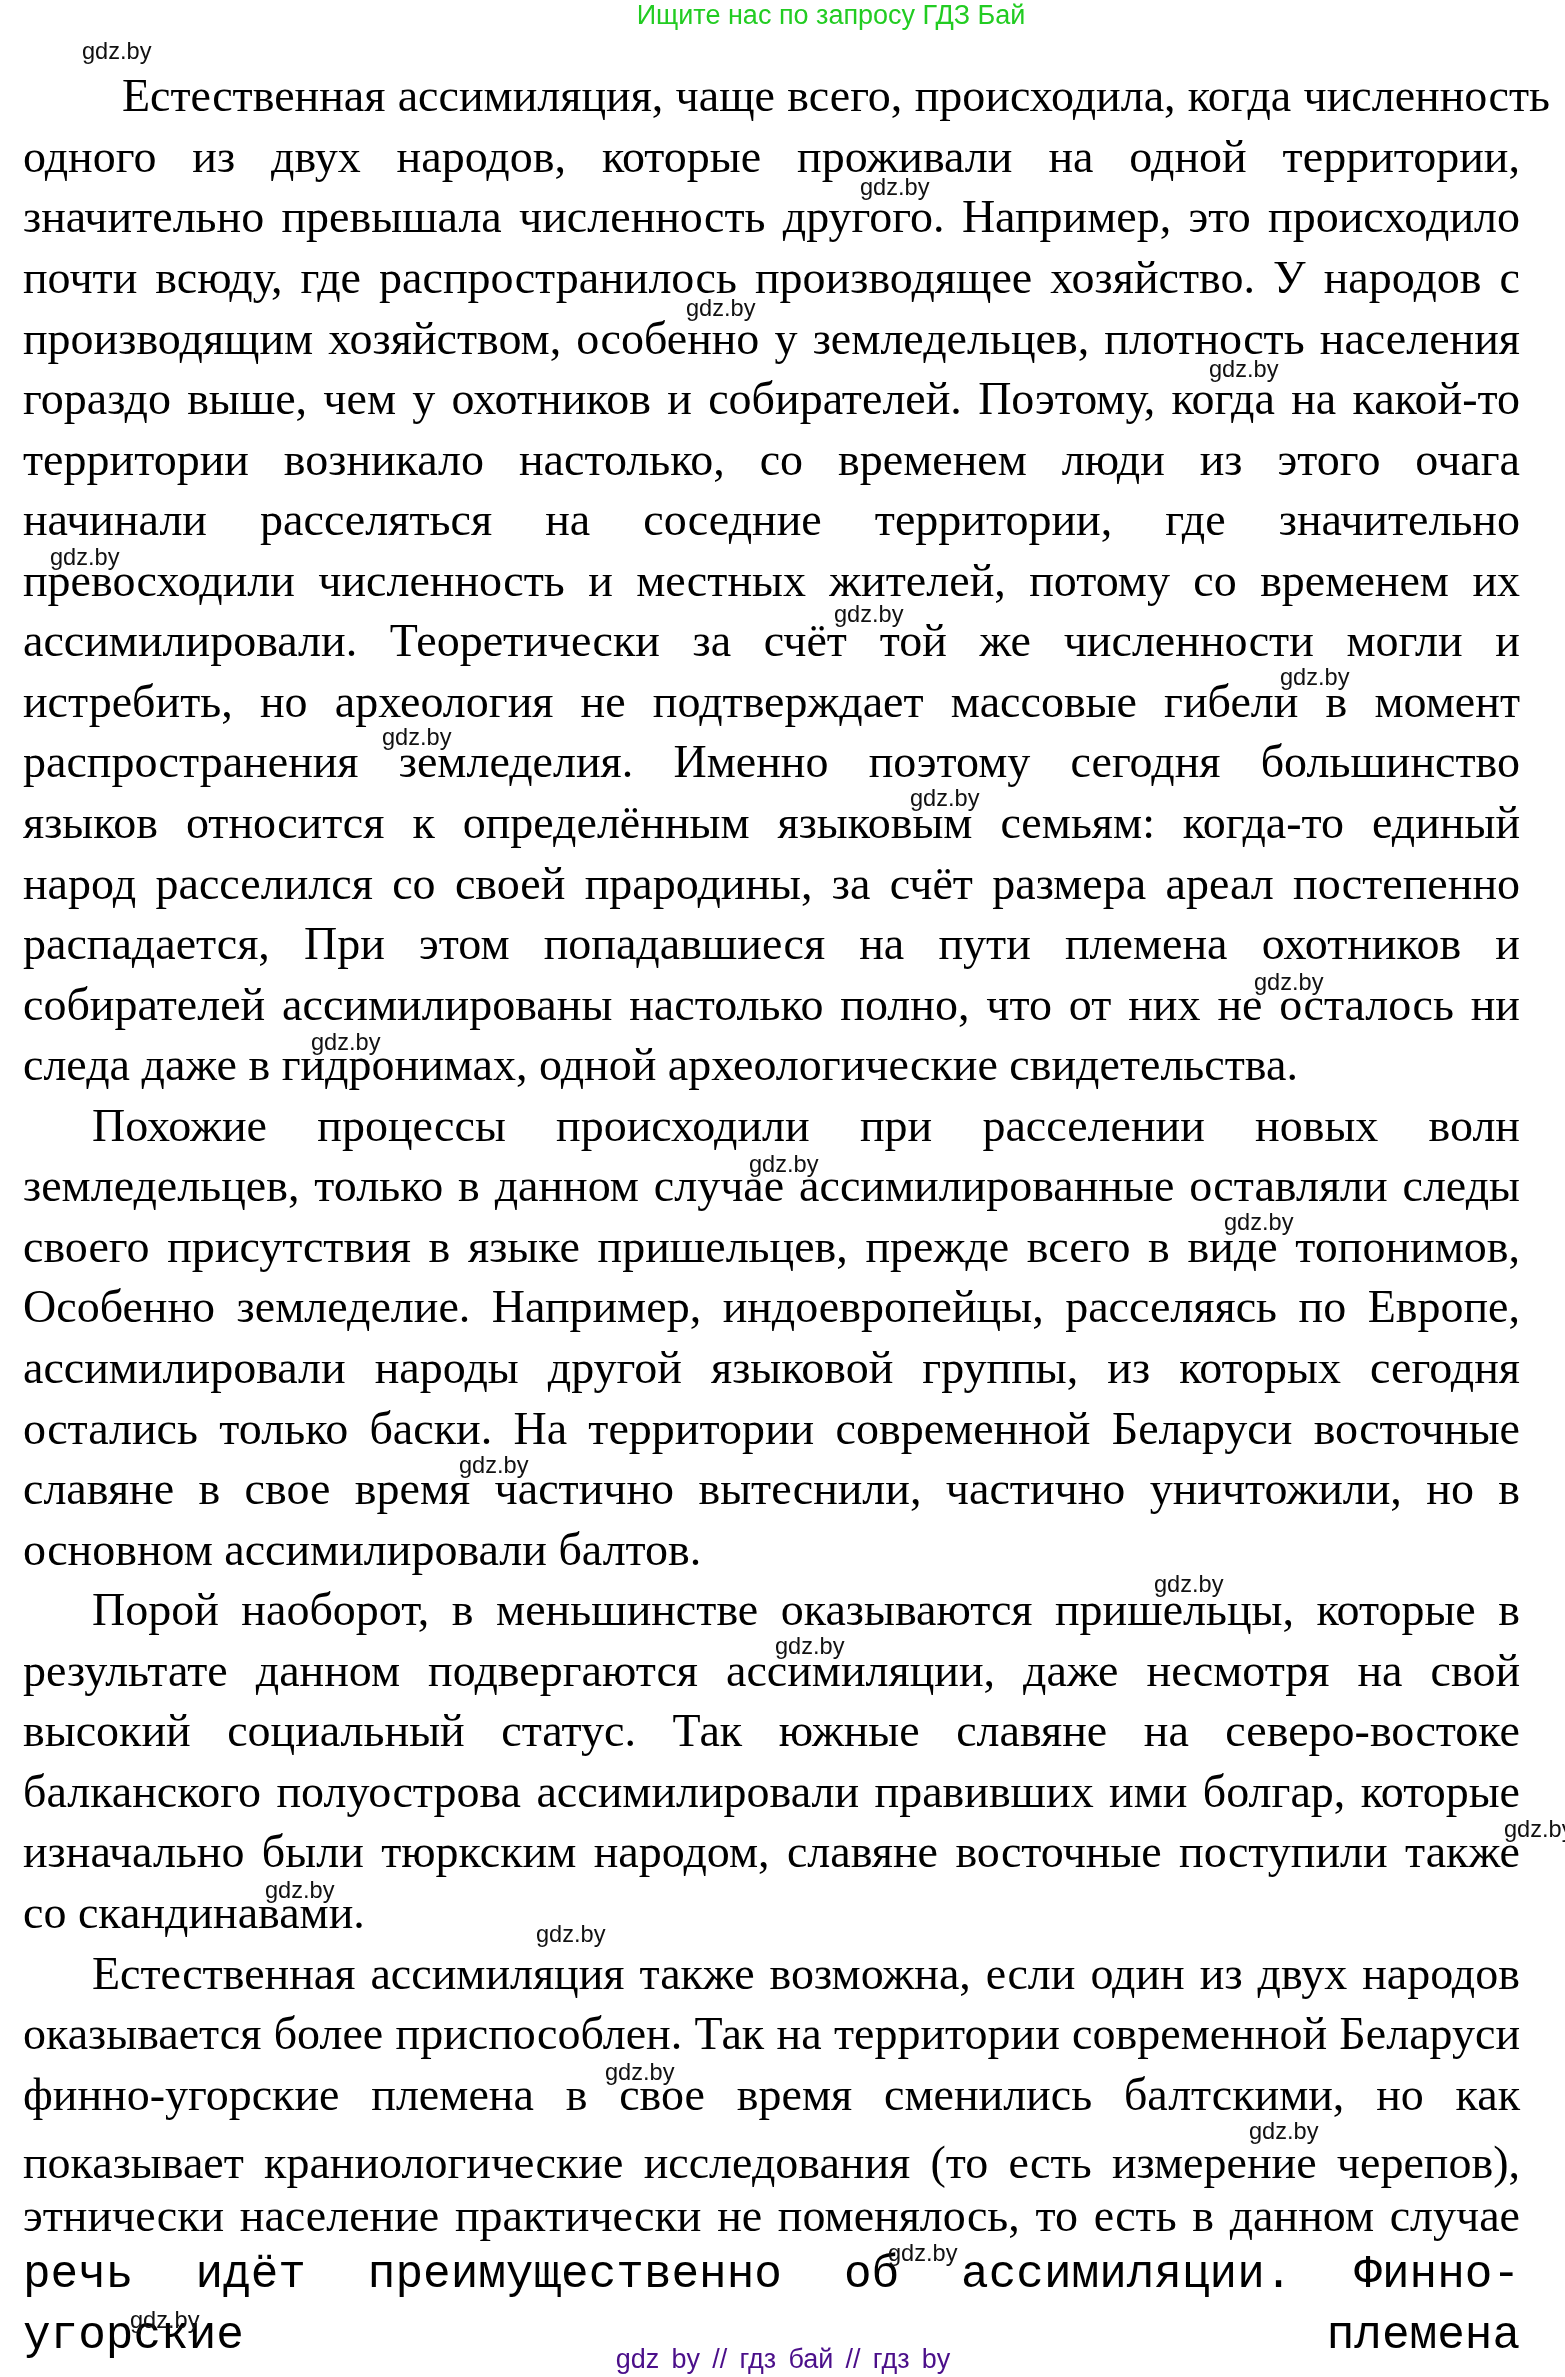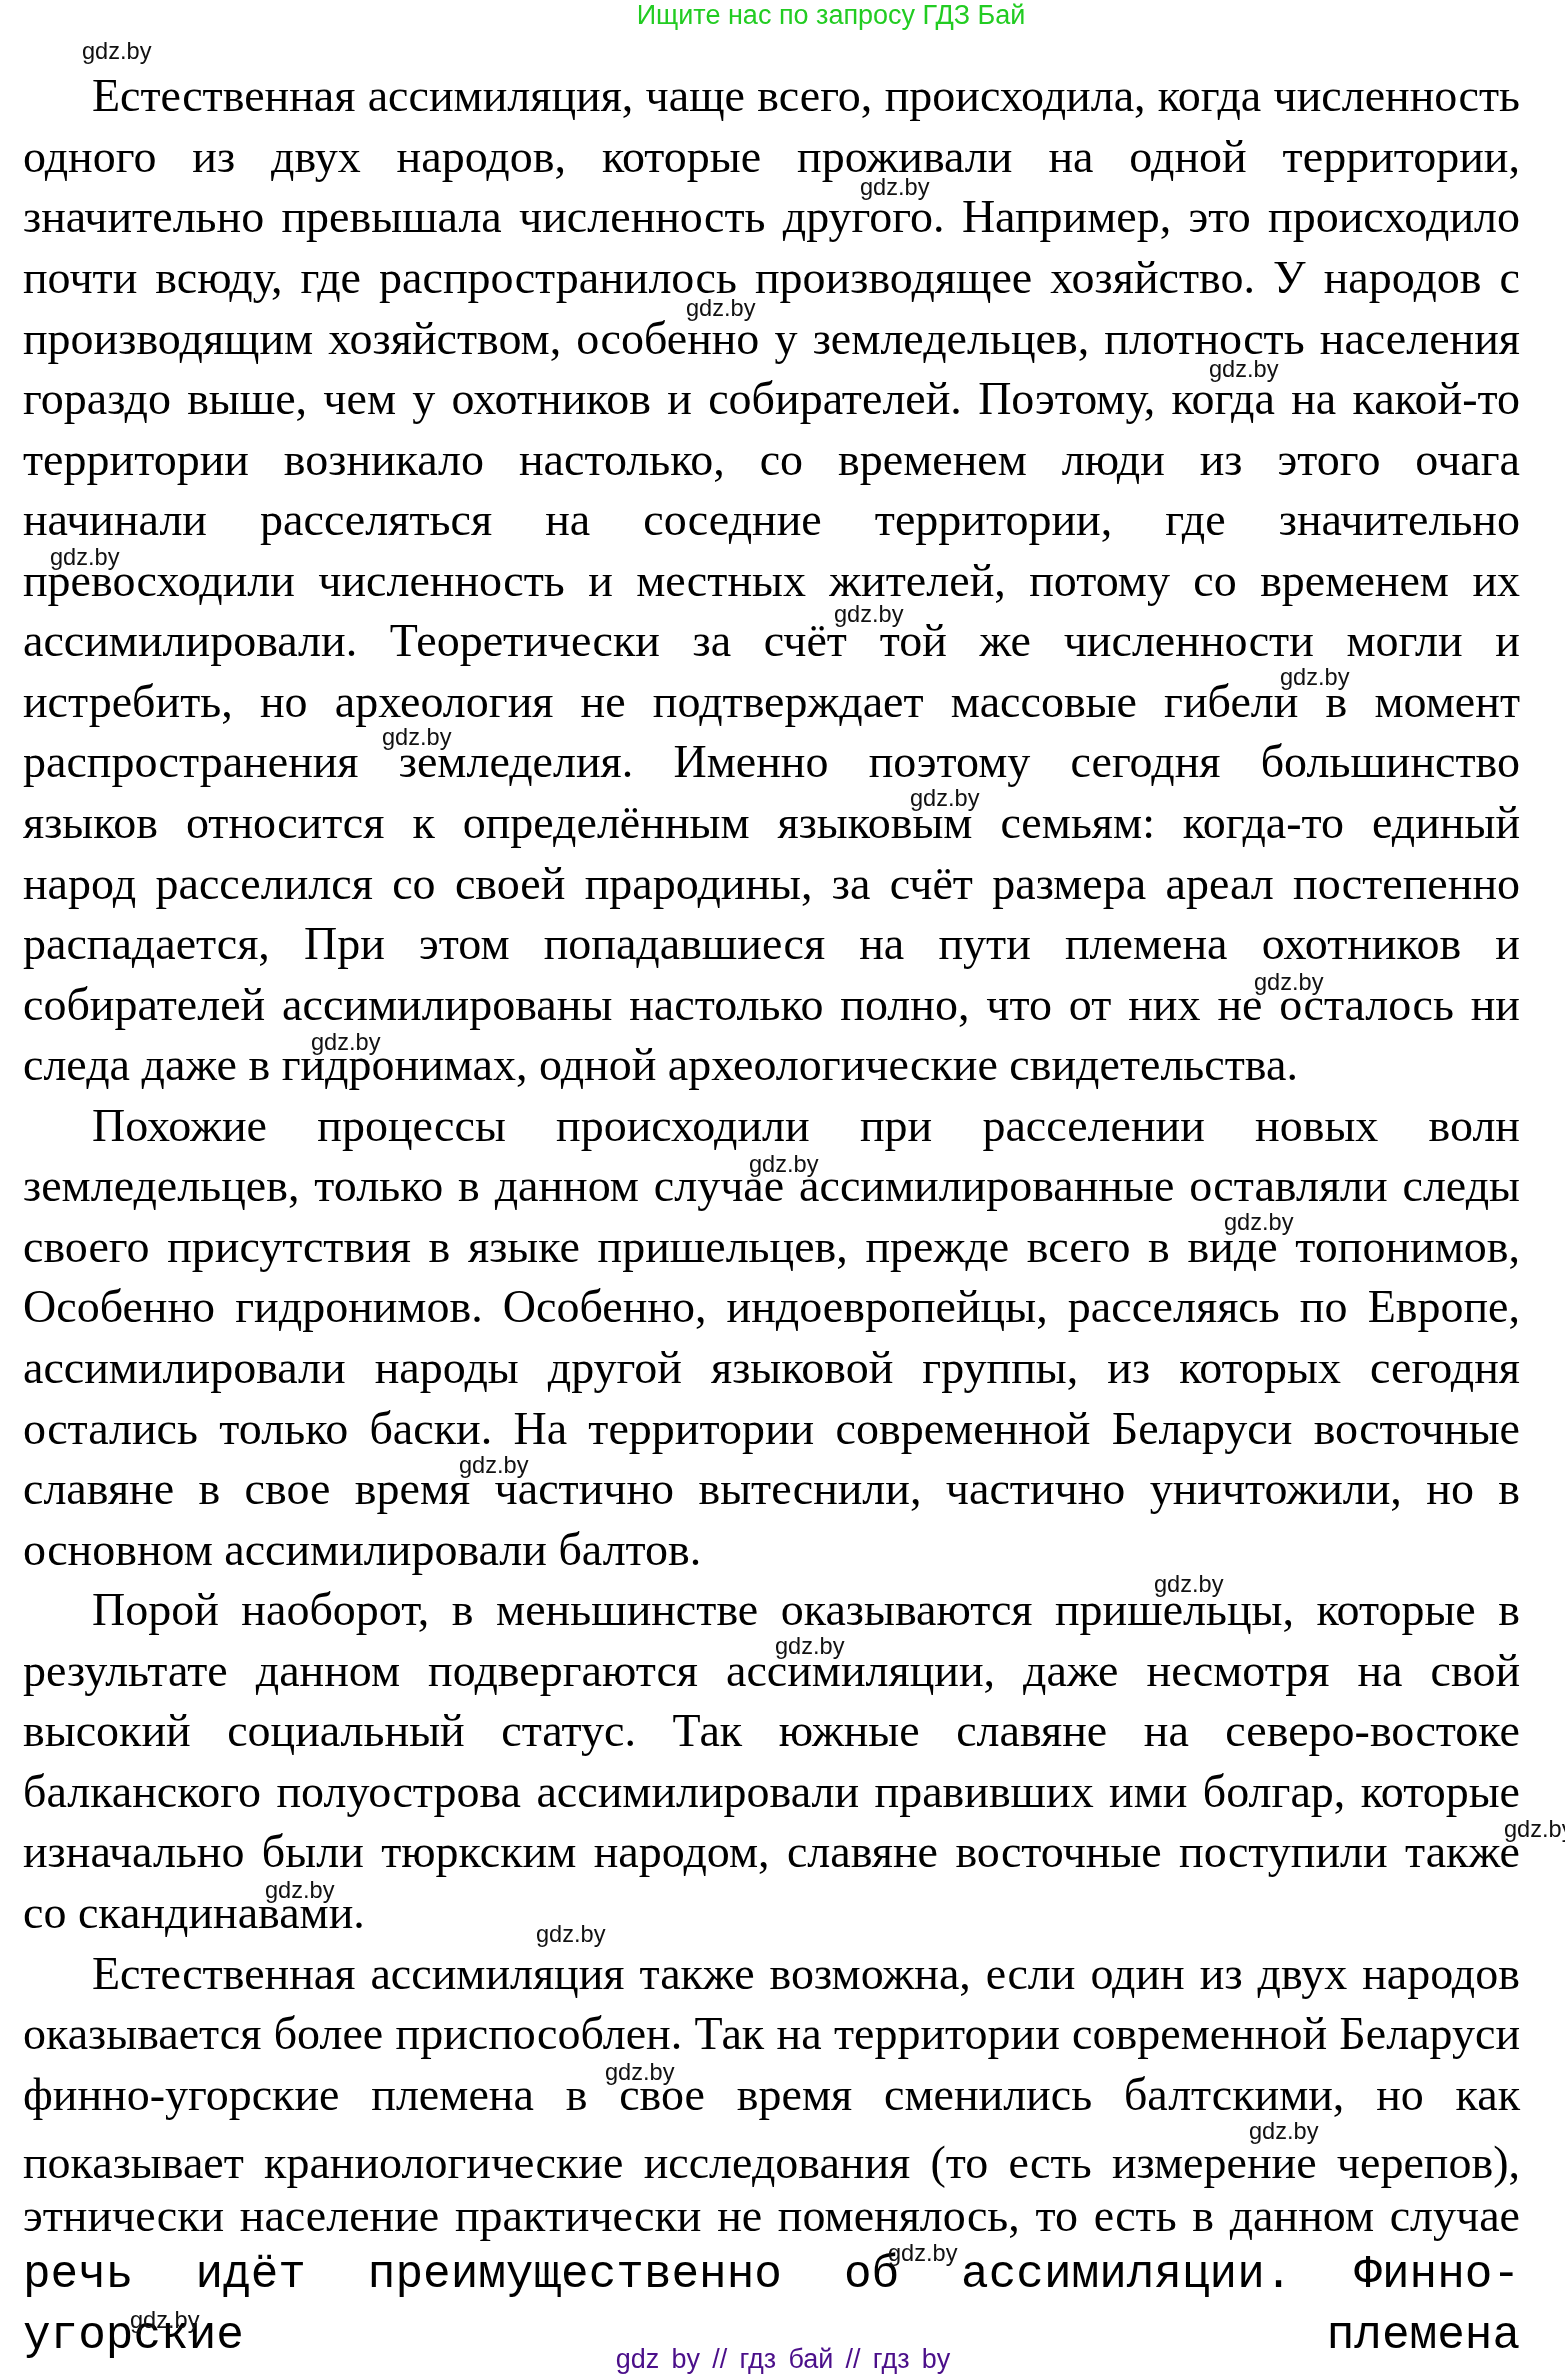--- a/index.html
+++ b/index.html
@@ -26,21 +26,21 @@
     word-spacing:4.7px;
   }
 </style>
 </head>
 <body>
 
 <div class="header" style="top:0px;padding-left:48px;">Ищите нас по запросу ГДЗ Бай</div>
 
 <div id="page">
 
-  <div class="line indent" style="top:65px;">
+  <div class="line indent" style="top:65px;margin-left:30px;">
       <span class="t">Естественная ассимиляция, чаще всего, происходила, когда численность</span>
     </div>
   <div class="line" style="top:126px;">
       <span class="t">одного из двух народов, которые проживали на одной территории,</span>
     </div>
   <div class="line" style="top:186px;">
       <span class="t">значительно превышала численность другого. Например, это происходило</span>
     </div>
   <div class="line" style="top:247px;">
       <span class="t">почти всюду, где распространилось производящее хозяйство. У народов с</span>
@@ -88,21 +88,21 @@
   <div class="line indent" style="top:1095px;">
       <span class="t">Похожие процессы происходили при расселении новых волн</span>
     </div>
   <div class="line" style="top:1155px;">
       <span class="t">земледельцев, только в данном случае ассимилированные оставляли следы</span>
     </div>
   <div class="line" style="top:1216px;">
       <span class="t">своего присутствия в языке пришельцев, прежде всего в виде топонимов,</span>
     </div>
   <div class="line" style="top:1276px;">
-      <span class="t">Особенно гидронимов. Особенно, индоевропейцы, расселяясь по Европе,</span>
+      <span class="t">Особенно земледелие. Например, индоевропейцы, расселяясь по Европе,</span>
     </div>
   <div class="line" style="top:1337px;">
       <span class="t">ассимилировали народы другой языковой группы, из которых сегодня</span>
     </div>
   <div class="line" style="top:1398px;">
       <span class="t">остались только баски. На территории современной Беларуси восточные</span>
     </div>
   <div class="line" style="top:1458px;">
       <span class="t">славяне в свое время частично вытеснили, частично уничтожили, но в</span>
     </div>

